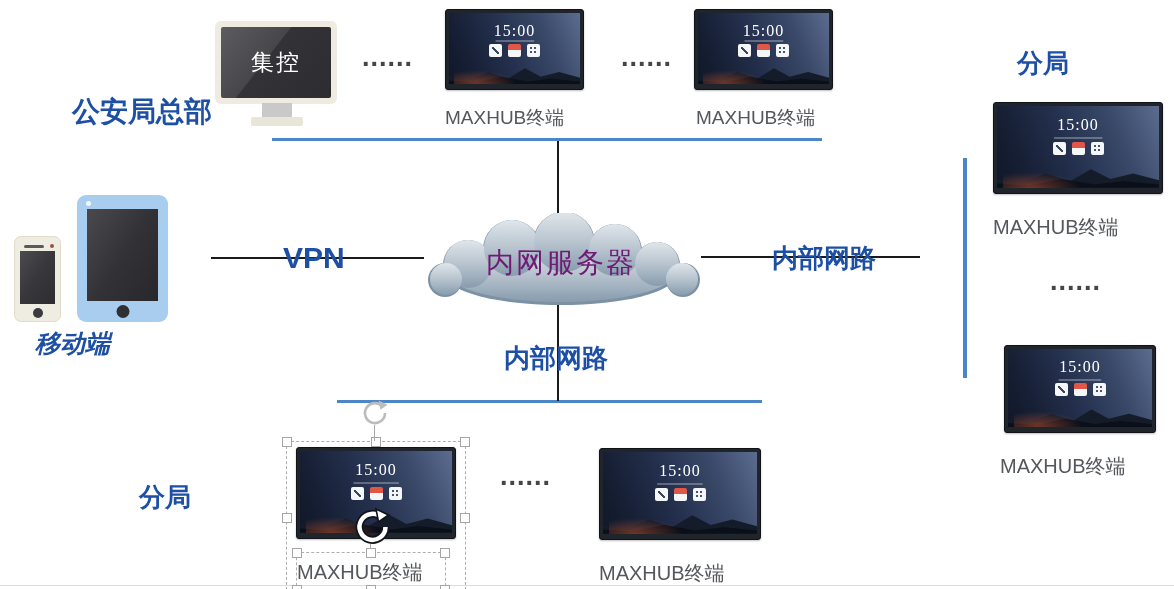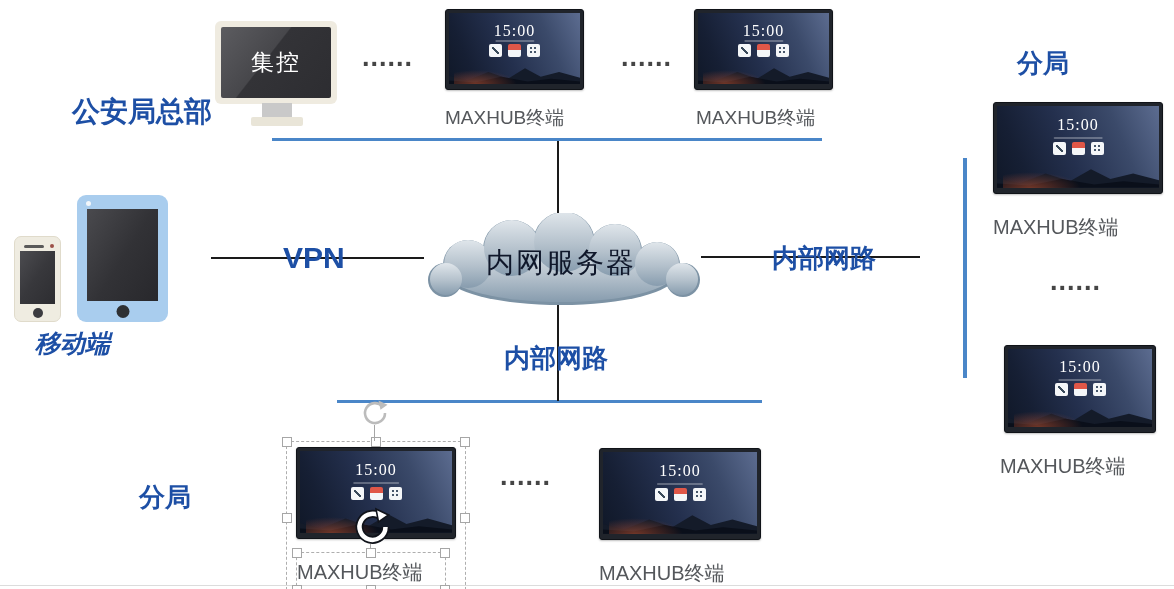--- a/index.html
+++ b/index.html
@@ -62,21 +62,21 @@
   .tb-cam{position:absolute;left:9px;top:6px;width:5px;height:5px;border-radius:50%;background:#f2f6fa;}
   .tb-screen{position:absolute;left:10px;right:10px;top:14px;bottom:21px;
              background:linear-gradient(122deg,#4a4a4e 0%,#323236 52%,#28282c 100%);}
   .tb-home{position:absolute;left:50%;bottom:4px;transform:translateX(-50%);width:13px;height:13px;
            border-radius:50%;background:#2e3033;}
 
   
   .cloud{position:absolute;left:416px;top:213px;width:290px;height:97px;}
   .cloud svg{position:absolute;inset:0;width:100%;height:100%;}
   .cloud-label{position:absolute;inset:0;display:flex;align-items:center;justify-content:center;
-               padding-top:2px;color:#0f172a;font-size:28px;letter-spacing:2px;}
+               padding-top:2px;color:#701a75;font-size:28px;letter-spacing:2px;}
 
   
   .sel-box{position:absolute;border:1px dashed #aeaeae;}
   .hnd{position:absolute;width:10px;height:10px;background:#fff;border:1px solid #a6a6a6;box-sizing:border-box;}
   .rot-line{position:absolute;width:1px;background:#a6a6a6;}
   .canvas-edge{position:absolute;left:0;top:585px;width:1174px;height:1px;background:#dcdcdc;}
 </style>
 </head>
 <body>
 

